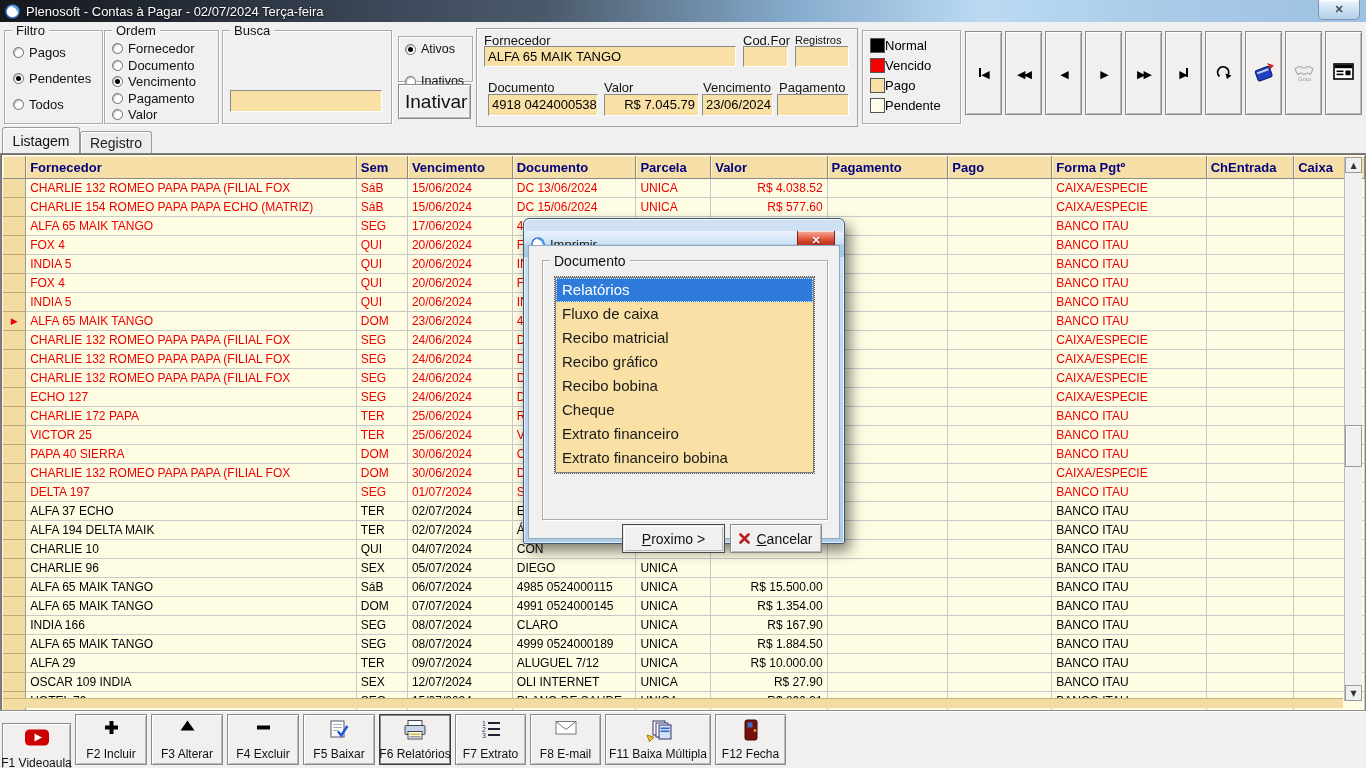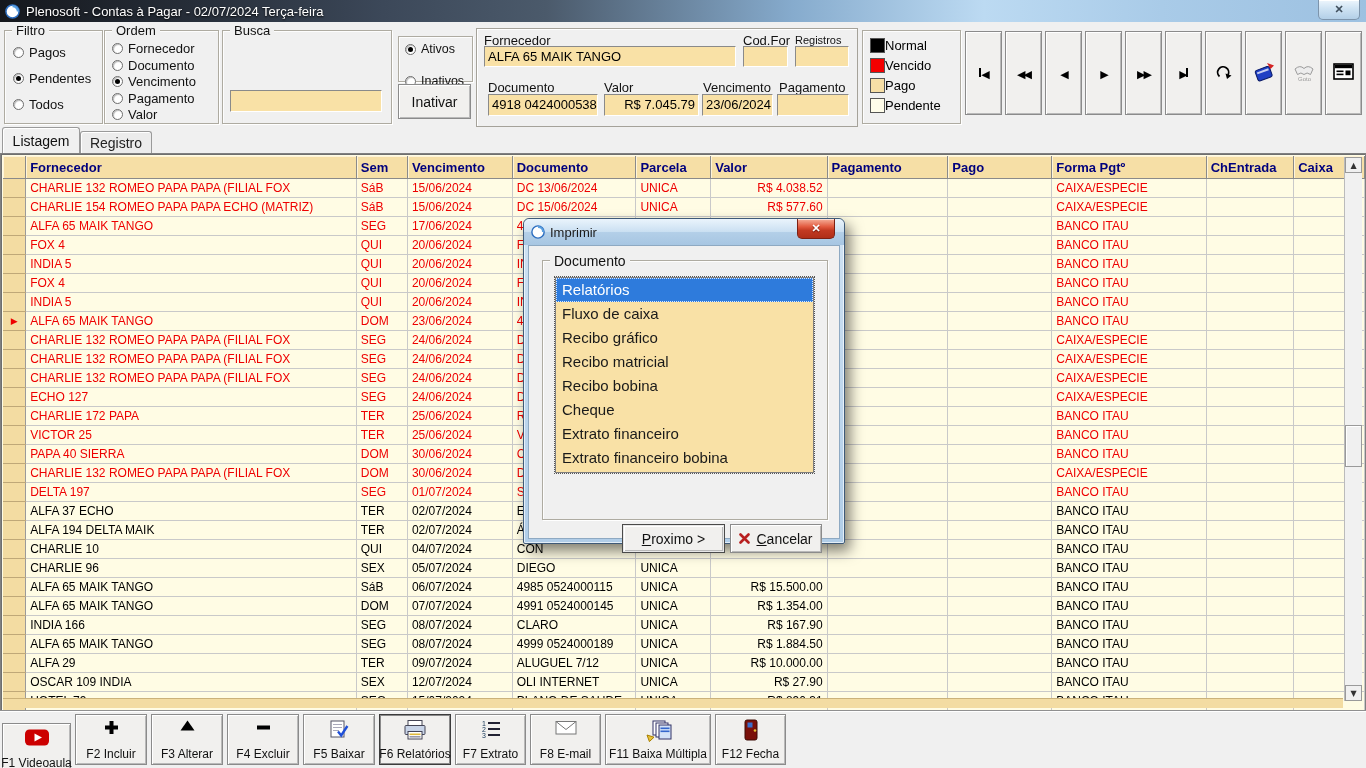--- a/index.html
+++ b/index.html
@@ -29,21 +29,21 @@
   
   .gb-filtro{left:4px;top:30px;width:97px;height:92px;}
   .gb-ordem{left:104px;top:30px;width:113px;height:92px;}
   .gb-busca{left:222px;top:30px;width:168px;height:92px;}
   .gb-status{left:398px;top:36px;width:73px;height:44px;}
   #filtro-opts{position:absolute;left:8px;top:14px;display:flex;flex-direction:column;gap:11px;}
   #ordem-opts{position:absolute;left:7px;top:10px;display:flex;flex-direction:column;gap:1.5px;}
   #status-opts{position:absolute;left:6px;top:5px;display:flex;flex-direction:column;gap:18px;font-size:12px;}
   #status-opts .radio-row{font-size:12.5px;}
   .busca-input{position:absolute;left:230px;top:90px;width:152px;height:22px;background:#f9e1a6;border:1px solid;border-color:#8a8a8a #fff #fff #8a8a8a;box-sizing:border-box;font-family:"Liberation Sans",sans-serif;font-size:13px;padding:0 3px;}
-  .btn-inativar{position:absolute;left:398px;top:84px;width:73px;height:35px;font-size:14px;color:#111;}
+  .btn-inativar{position:absolute;left:398px;top:84px;width:73px;height:35px;font-size:19px;color:#111;}
   .detail-panel{position:absolute;left:476px;top:28px;width:380px;height:97px;border:1px solid #a5a29a;box-shadow:inset 1px 1px 0 #fff;}
   
   .legend-box{left:862px;top:30px;width:97px;height:92px;}
   #legend-items{position:absolute;left:7px;top:7px;display:flex;flex-direction:column;gap:5px;}
   .legend-row{display:flex;align-items:center;font-size:13px;}
   .swatch{width:15px;height:15px;border:1px solid #555;box-sizing:border-box;}
   
   #nav-buttons{position:absolute;left:965px;top:31px;display:flex;gap:3px;}
   .navbtn{width:37px;height:84px;display:flex;align-items:center;justify-content:center;cursor:default;}
   .nv{font-family:"DejaVu Sans",sans-serif;font-size:11px;color:#000;letter-spacing:-2px;}
@@ -75,21 +75,21 @@
   
   .toolbar{position:absolute;left:0;top:711px;width:1366px;height:57px;background:#f0f0f0;border-top:1px solid #fff;box-shadow:0 -1px 0 #909090;}
   #toolbar-buttons{position:absolute;left:2px;top:2px;display:flex;gap:4px;}
   .tbtn{height:51px;display:flex;flex-direction:column;align-items:center;justify-content:space-between;padding:4px 2px 3px 2px;box-sizing:border-box;}
   .tbtn .tlabel{font-size:12px;color:#111;white-space:nowrap;}
   .tbtn.focused{border:1px solid #3b3b3b;box-shadow:inset 0 0 0 1px #8a8a8a, inset 1px 1px 0 #fff;}
   
   .dialog{position:absolute;left:523px;top:218px;width:320px;height:324px;z-index:50;
     border:1px solid #3e5a78;border-radius:6px 6px 2px 2px;
     background:linear-gradient(#cfe2f3,#b0cde8);box-shadow:5px 7px 14px rgba(0,0,0,.5), inset 0 0 0 1px rgba(255,255,255,.65);}
-  .dlg-title{position:absolute;left:0;top:0;right:0;height:26px;display:flex;align-items:center;
+  .dlg-title{position:absolute;left:0;top:12px;right:0;height:26px;display:flex;align-items:center;
     border-radius:6px 6px 0 0;background:linear-gradient(#eaf4fc,#cbe0f2 48%,#b3cfe8 52%,#a7c6e2);}
   .dlg-title .dicon{margin:0 5px 0 7px;display:flex;}
   .dlg-title .dtext{font-size:13px;color:#1a1a1a;}
   .dlg-close{position:absolute;right:9px;top:0px;width:36px;height:19px;border:1px solid #7c2013;border-top:none;border-radius:0 0 5px 5px;
     background:linear-gradient(#f6b09a,#e25b40 40%,#c33a22 60%,#b02e18);display:flex;align-items:center;justify-content:center;
     color:#fff;font-weight:bold;font-size:11px;text-shadow:0 1px 1px #6b1206;box-shadow:inset 0 1px 0 rgba(255,255,255,.6);}
   .dlg-body{position:absolute;left:4px;top:26px;right:4px;bottom:4px;background:#f0f0f0;border:1px solid #8ea9c2;}
   .dlg-gb{left:13px;top:14px;width:284px;height:258px;background:#f0f0f0;}
   .dlg-gb .gb-legend{font-size:14px;}
   .listbox{position:absolute;left:12px;top:16px;width:259px;height:196px;background:#f9e1a6;border:1px solid #7e7e7e;outline:1px dotted #555;box-sizing:border-box;overflow:hidden;}
@@ -801,22 +801,22 @@
       </span>
       <span class="dtext">Imprimir</span>
       <span class="dlg-close">✕</span>
     </div>
     <div class="dlg-body">
       <div class="gb dlg-gb">
         <span class="gb-legend">Documento</span>
         <div class="listbox" id="dlg-list">
             <div class="lb-item sel">Relatórios</div>
             <div class="lb-item">Fluxo de caixa</div>
+            <div class="lb-item">Recibo matricial</div>
             <div class="lb-item">Recibo gráfico</div>
-            <div class="lb-item">Recibo matricial</div>
             <div class="lb-item">Recibo bobina</div>
             <div class="lb-item">Cheque</div>
             <div class="lb-item">Extrato financeiro</div>
             <div class="lb-item">Extrato financeiro bobina</div>
           </div>
       </div>
       <button class="btn dlg-btn btn-proximo">
           <span class="ul">Proximo &gt;</span>
         </button>
       <button class="btn dlg-btn btn-cancelar">

